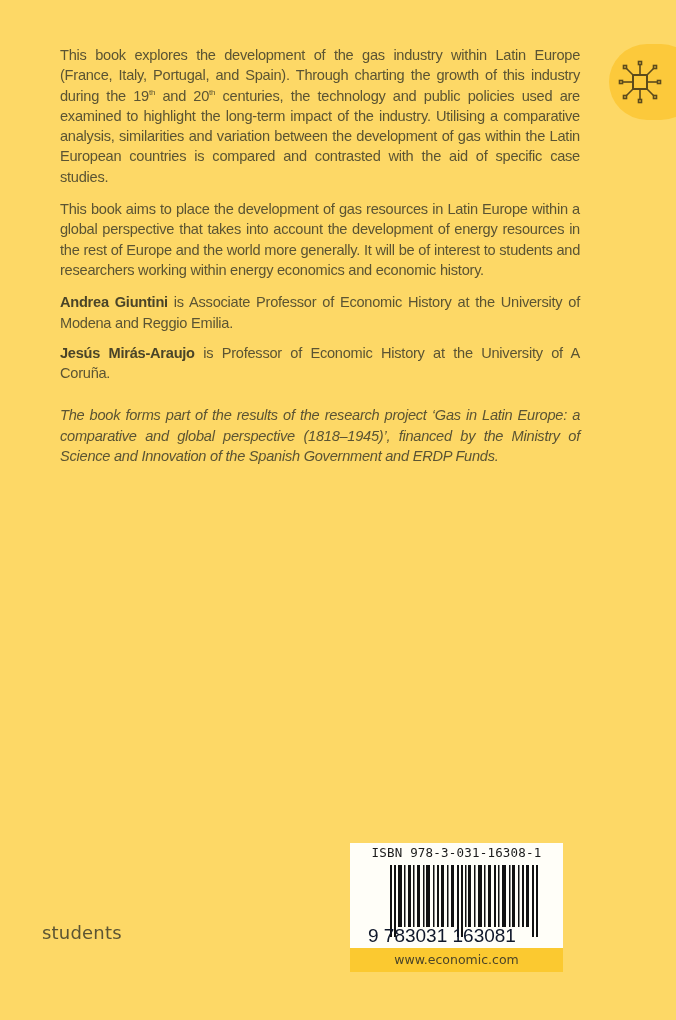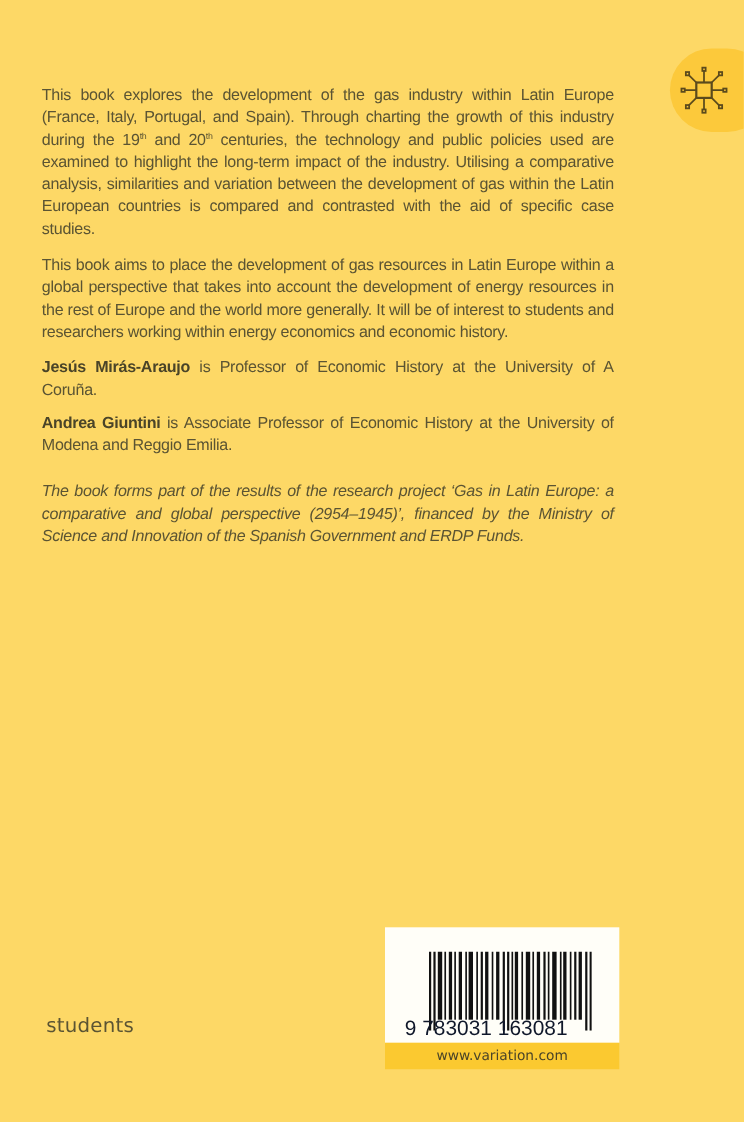--- a/index.html
+++ b/index.html
@@ -4,24 +4,23 @@
 <style>
   html, body { margin: 0; padding: 0; }
   body {
     width: 676px; height: 1020px;
     background: #fdd866;
     position: relative; overflow: hidden;
     font-family: "Liberation Sans Narrow", "Liberation Sans", sans-serif;
     color: #5b5433;
   }
   .content {
-    position: absolute; left: 38px; top: 45px; width: 520px;
+    position: absolute; left: 60px; top: 45px; width: 520px;
     font-size: 14.6px; line-height: 20.3px;
     letter-spacing: -0.25px;
-    margin-top: 32px;
   }
   .content p { margin: 0 0 12px 0; text-align: justify; }
   .content p.bio { margin-bottom: 10px; }
   .content p.bio b { color: #4a4428; font-weight: bold; }
   .content p.note { font-style: italic; margin-top: 22px; }
   sup { font-size: 8px; line-height: 0; vertical-align: 6px; }
 
   .badge {
     position: absolute; left: 609px; top: 44px; width: 90px; height: 76px;
     background: #fcc93b; border-radius: 38px;
@@ -56,23 +55,23 @@
     background: #fbc930; text-align: center; line-height: 24px;
     font-family: "DejaVu Sans", sans-serif; font-size: 12.5px; color: #4a4428;
   }
 </style>
 </head>
 <body>
 
 <div class="content">
   <p><span>This book explores the development of the gas industry within Latin Europe (France, Italy, Portugal, and Spain). Through charting the growth of this industry during the 19</span><sup>th</sup><span> and 20</span><sup>th</sup><span> centuries, the technology and public policies used are examined to highlight the long-term impact of the industry. Utilising a comparative analysis, similarities and variation between the development of gas within the Latin European countries is compared and contrasted with the aid of specific case studies.</span></p>
   <p>This book aims to place the development of gas resources in Latin Europe within a global perspective that takes into account the development of energy resources in the rest of Europe and the world more generally. It will be of interest to students and researchers working within energy economics and economic history.</p>
+  <p class="bio"><b>Andrea Giuntini</b><span> is Associate Professor of Economic History at the University of Modena and Reggio Emilia.</span></p>
   <p class="bio"><b>Jesús Mirás-Araujo</b><span> is Professor of Economic History at the University of A Coruña.</span></p>
-  <p class="bio"><b>Andrea Giuntini</b><span> is Associate Professor of Economic History at the University of Modena and Reggio Emilia.</span></p>
-  <p class="note">The book forms part of the results of the research project ‘Gas in Latin Europe: a comparative and global perspective (2954–1945)’, financed by the Ministry of Science and Innovation of the Spanish Government and ERDP Funds.</p>
+  <p class="note">The book forms part of the results of the research project ‘Gas in Latin Europe: a comparative and global perspective (1818–1945)’, financed by the Ministry of Science and Innovation of the Spanish Government and ERDP Funds.</p>
 </div>
 
 <div class="badge">
   <svg width="44" height="44" viewBox="0 0 44 44">
     <g stroke="#5b4a1c" stroke-width="1.6" fill="none">
       <rect x="15" y="15" width="14" height="14" stroke-width="2"></rect>
       <line x1="22" y1="15" x2="22" y2="4"></line>
         <rect x="20.5" y="1.5" width="3" height="3"></rect>
       <line x1="22" y1="29" x2="22" y2="40"></line>
         <rect x="20.5" y="39.5" width="3" height="3"></rect>
@@ -91,20 +90,21 @@
     </g>
   </svg>
 </div>
 
 <div class="publisher-logo">
   <div class="l2">students</div>
 </div>
 
 <div class="isbn-block">
   <div class="isbn-white"></div>
+  <div class="isbn-label">ISBN 978-3-031-16308-1</div>
   <svg class="barcode" width="148" height="72" viewBox="0 0 148 72">
     <g fill="#111">
       <rect x="0" y="0" width="2" height="72"></rect>
         <rect x="4" y="0" width="2" height="72"></rect>
       <rect x="8" y="0" width="4" height="62"></rect>
         <rect x="14" y="0" width="1.5" height="62"></rect>
       <rect x="18" y="0" width="3" height="62"></rect>
         <rect x="23" y="0" width="1.5" height="62"></rect>
       <rect x="27" y="0" width="3" height="62"></rect>
         <rect x="33" y="0" width="1.5" height="62"></rect>
@@ -128,14 +128,14 @@
         <rect x="119" y="0" width="1.5" height="62"></rect>
       <rect x="122" y="0" width="3" height="62"></rect>
         <rect x="128" y="0" width="1.5" height="62"></rect>
       <rect x="132" y="0" width="2" height="62"></rect>
         <rect x="136" y="0" width="3" height="62"></rect>
       <rect x="142" y="0" width="2" height="72"></rect>
         <rect x="146" y="0" width="2" height="72"></rect>
     </g>
   </svg>
   <div class="isbn-digits">9 783031 163081</div>
-  <div class="isbn-url">www.variation.com</div>
+  <div class="isbn-url">www.economic.com</div>
 </div>
 
 </body></html>

